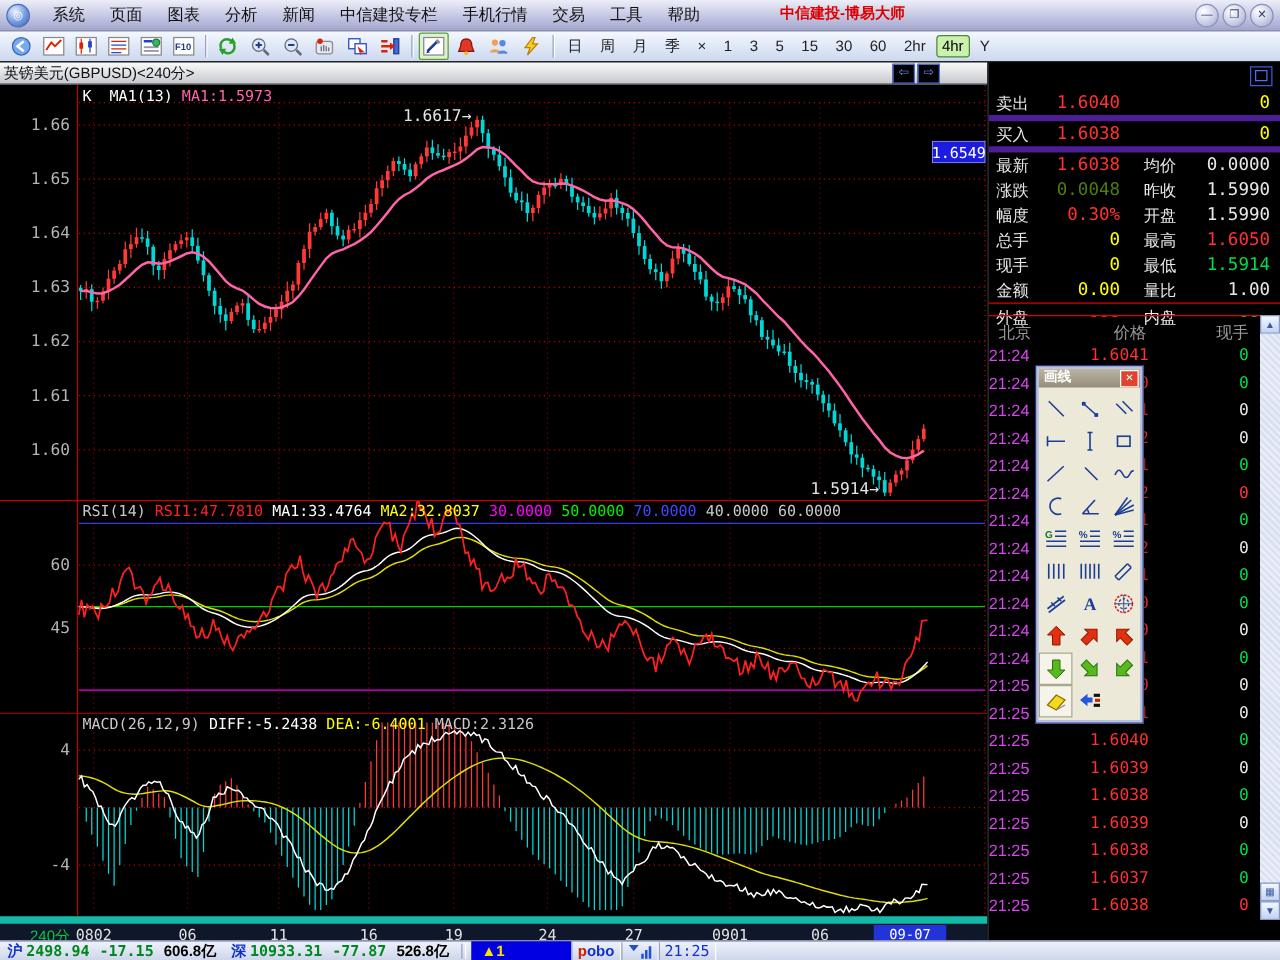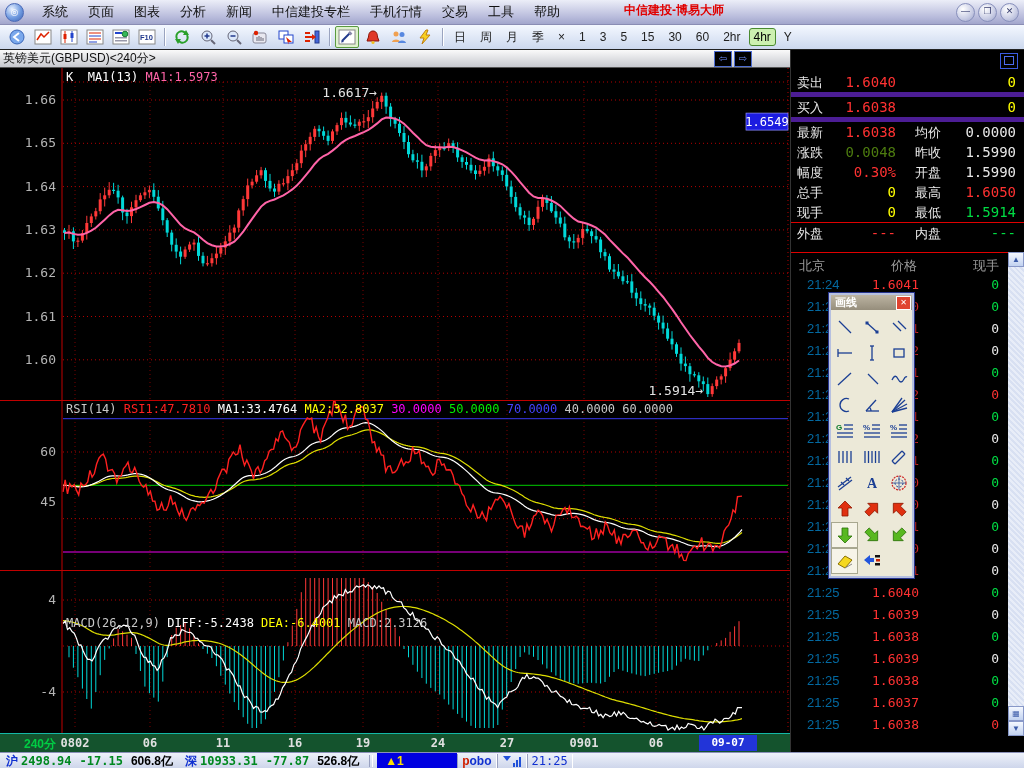--- a/index.html
+++ b/index.html
@@ -33,21 +33,21 @@
   #chart-titlebar{position:absolute;left:0;top:50px;width:790px;height:18px;
     background:linear-gradient(#fafafa,#c6c8ce);border-bottom:1px solid #555;
     font-size:12px;color:#111;display:flex;align-items:center;padding-left:3px;box-sizing:border-box;}
   .navbtn{width:16px;height:14px;background:#000;border:1px solid #4d6cd0;color:#6f8fff;
     font-size:10px;line-height:13px;text-align:center;margin-left:2px;}
   #navbtns{position:absolute;right:38px;top:1px;display:flex;}
   #chart-region{position:absolute;left:0;top:68px;width:790px;height:684px;background:#000;}
   #chart-region svg{position:absolute;left:0;}
   .pane-label{position:absolute;font-size:12px;white-space:pre;z-index:3;font-family:"DejaVu Sans Mono","Liberation Mono",monospace;}
   
-  #xaxis{position:absolute;left:0;top:665px;width:790px;height:19px;background:#14532d;border-top:1px solid #14b8a6;font-weight:bold;}
+  #xaxis{position:absolute;left:0;top:665px;width:790px;height:19px;background:#0f172a;border-top:6px solid #14b8a6;}
   .xtick{position:absolute;top:2px;color:#e0e0e0;font-size:12px;transform:translateX(-50%);font-family:"DejaVu Sans Mono",monospace;}
   #xperiod{position:absolute;left:24px;top:2px;color:#00cc44;font-size:12px;}
   #xcursor{position:absolute;left:699px;top:1px;width:58px;height:16px;background:#2234d8;color:#fff;
     font-size:11px;text-align:center;line-height:16px;font-family:"DejaVu Sans Mono",monospace;}
   
   #quote{position:absolute;left:790px;top:50px;width:234px;height:702px;background:#000;border-left:1px solid #333;box-sizing:border-box;}
   #q-title{position:absolute;left:0;top:0;width:100%;height:22px;border-bottom:1px solid #e00000;
     color:#ffff00;font-size:15px;font-weight:bold;text-align:center;line-height:22px;}
   #q-maxbtn{position:absolute;right:6px;top:3px;width:16px;height:14px;border:1px solid #3a5ae0;background:#000;}
   #q-maxbtn:before{content:"";position:absolute;left:3px;top:2px;width:8px;height:7px;border:1px solid #4d6cf0;}
@@ -56,21 +56,21 @@
   .q-row.sep{border-bottom:5px solid #4c1d95;}
   .q-row.septop{border-top:1px solid #e00000;}
   .q-lab1{position:absolute;left:6px;top:2px;}
   .q-val1{position:absolute;right:128px;top:2px;font-size:14px;font-family:"DejaVu Sans Mono",monospace;}
   .q-lab2{position:absolute;left:124px;top:2px;}
   .q-val2{position:absolute;right:8px;top:2px;font-size:14px;font-family:"DejaVu Sans Mono",monospace;}
   #q-header{position:absolute;left:0;top:202px;width:218px;height:22px;color:#9a9a9a;font-size:13px;border-top:1px solid #e00000;}
   #q-header span{position:absolute;top:4px;}
   .tickrows{position:absolute;left:0;top:224px;width:218px;}
   .tick-row{position:relative;height:22px;font-size:13px;}
-  .t-time{position:absolute;left:16px;top:3px;color:#0369a1;}
+  .t-time{position:absolute;left:0;top:3px;color:#d946ef;}
   .t-price{position:absolute;right:90px;top:3px;color:#ff3232;font-family:"DejaVu Sans Mono",monospace;}
   .t-vol{position:absolute;right:10px;top:3px;font-family:"DejaVu Sans Mono",monospace;}
   
   #q-scroll{position:absolute;right:0;top:202px;width:16px;height:484px;background:#dde4f4;
     display:flex;flex-direction:column;}
   .sb-btn{height:15px;background:linear-gradient(#f4f8ff,#c2d2f0);border:1px solid #8898c8;
     color:#3a5aa8;font-size:8px;text-align:center;line-height:14px;box-sizing:border-box;}
   #sb-track{flex:1;background:repeating-linear-gradient(45deg,#e8edf8 0 2px,#d8e0f2 2px 4px);}
   
   #palette{position:absolute;left:828px;top:292px;width:85px;z-index:20;
@@ -798,21 +798,21 @@
         <line x1="739.0" y1="76" x2="739.0" y2="51.2" stroke="#ff3838"></line>
         <polyline fill="none" stroke="#dddd00" stroke-width="1.2" points="63.0,50.7 65.2,50.8 67.5,51.1 69.7,51.5 72.0,52.0 74.2,52.6 76.4,53.3 78.7,54.2 80.9,55.2 83.2,56.3 85.4,57.5 87.7,58.9 89.9,60.3 92.1,61.6 94.4,62.7 96.6,63.6 98.9,64.2 101.1,64.7 103.3,65.1 105.6,65.2 107.8,65.3 110.1,65.2 112.3,65.1 114.5,64.8 116.8,64.4 119.0,64.0 121.3,63.7 123.5,63.4 125.7,63.1 128.0,62.9 130.2,62.7 132.5,62.6 134.7,62.8 137.0,63.2 139.2,63.8 141.4,64.6 143.7,65.5 145.9,66.6 148.2,67.6 150.4,68.8 152.6,70.0 154.9,71.2 157.1,72.5 159.4,73.7 161.6,74.5 163.8,75.0 166.1,75.3 168.3,75.3 170.6,75.0 172.8,74.6 175.0,74.2 177.3,73.8 179.5,73.3 181.8,72.8 184.0,72.2 186.3,71.7 188.5,71.3 190.7,71.0 193.0,70.7 195.2,70.6 197.5,70.5 199.7,70.5 201.9,70.6 204.2,70.7 206.4,70.9 208.7,71.2 210.9,71.4 213.1,71.8 215.4,72.3 217.6,72.8 219.9,73.5 222.1,74.3 224.3,75.2 226.6,76.2 228.8,77.3 231.1,78.5 233.3,79.8 235.6,81.2 237.8,82.7 240.0,84.3 242.3,86.0 244.5,87.7 246.8,89.5 249.0,91.4 251.2,93.3 253.5,95.3 255.7,97.3 258.0,99.1 260.2,100.9 262.4,102.7 264.7,104.4 266.9,106.0 269.2,107.5 271.4,108.7 273.6,109.8 275.9,110.7 278.1,111.4 280.4,112.0 282.6,112.3 284.9,112.4 287.1,112.3 289.3,112.1 291.6,111.6 293.8,110.9 296.1,110.1 298.3,109.0 300.5,107.7 302.8,106.3 305.0,104.7 307.3,102.9 309.5,101.1 311.7,99.1 314.0,97.1 316.2,95.0 318.5,92.8 320.7,90.5 322.9,88.3 325.2,86.0 327.4,83.7 329.7,81.5 331.9,79.2 334.2,76.9 336.4,74.7 338.6,72.5 340.9,70.4 343.1,68.3 345.4,66.3 347.6,64.3 349.8,62.3 352.1,60.4 354.3,58.6 356.6,56.8 358.8,55.1 361.0,53.4 363.3,51.8 365.5,50.3 367.8,48.8 370.0,47.4 372.2,46.0 374.5,44.7 376.7,43.4 379.0,42.3 381.2,41.3 383.5,40.3 385.7,39.5 387.9,38.7 390.2,38.1 392.4,37.6 394.7,37.1 396.9,36.8 399.1,36.6 401.4,36.5 403.6,36.4 405.9,36.5 408.1,36.7 410.3,36.9 412.6,37.3 414.8,37.7 417.1,38.2 419.3,38.8 421.5,39.5 423.8,40.3 426.0,41.1 428.3,41.9 430.5,42.9 432.8,43.8 435.0,44.9 437.2,45.9 439.5,47.0 441.7,48.1 444.0,49.3 446.2,50.6 448.4,51.9 450.7,53.2 452.9,54.6 455.2,56.1 457.4,57.6 459.6,59.2 461.9,60.8 464.1,62.5 466.4,64.2 468.6,66.0 470.8,67.8 473.1,69.6 475.3,71.6 477.6,73.5 479.8,75.5 482.1,77.6 484.3,79.7 486.5,81.7 488.8,83.8 491.0,85.9 493.3,87.9 495.5,90.0 497.7,92.0 500.0,93.8 502.2,95.5 504.5,97.0 506.7,98.3 508.9,99.4 511.2,100.4 513.4,101.3 515.7,102.0 517.9,102.5 520.1,102.9 522.4,103.1 524.6,103.3 526.9,103.4 529.1,103.6 531.4,103.8 533.6,104.0 535.8,104.3 538.1,104.6 540.3,104.9 542.6,105.3 544.8,105.7 547.0,106.2 549.3,106.7 551.5,107.3 553.8,107.9 556.0,108.5 558.2,109.2 560.5,109.9 562.7,110.7 565.0,111.5 567.2,112.3 569.4,113.1 571.7,114.0 573.9,114.8 576.2,115.7 578.4,116.6 580.7,117.4 582.9,118.3 585.1,119.2 587.4,120.1 589.6,120.9 591.9,121.8 594.1,122.6 596.3,123.5 598.6,124.3 600.8,125.2 603.1,126.1 605.3,127.0 607.5,127.8 609.8,128.6 612.0,129.3 614.3,129.9 616.5,130.6 618.7,131.1 621.0,131.6 623.2,132.2 625.5,132.8 627.7,133.4 630.0,134.0 632.2,134.6 634.4,135.2 636.7,135.9 638.9,136.5 641.2,137.2 643.4,137.9 645.6,138.6 647.9,139.3 650.1,140.0 652.4,140.7 654.6,141.3 656.8,142.0 659.1,142.6 661.3,143.2 663.6,143.8 665.8,144.4 668.0,145.0 670.3,145.6 672.5,146.2 674.8,146.7 677.0,147.2 679.3,147.7 681.5,148.1 683.7,148.5 686.0,148.8 688.2,149.1 690.5,149.4 692.7,149.7 694.9,150.1 697.2,150.4 699.4,150.8 701.7,151.1 703.9,151.4 706.1,151.6 708.4,151.8 710.6,151.9 712.9,151.9 715.1,151.9 717.3,151.9 719.6,151.8 721.8,151.7 724.1,151.6 726.3,151.4 728.6,151.2 730.8,151.0 733.0,150.6 735.3,150.2 737.5,149.8 739.8,149.3 742.0,148.7"></polyline>
         <polyline fill="none" stroke="#ffffff" stroke-width="1.2" points="63.0,53.5 65.2,50.9 67.5,59.5 69.7,57.7 72.0,61.6 74.2,63.2 76.4,68.1 78.7,75.1 80.9,74.9 83.2,81.0 85.4,85.7 87.7,89.4 89.9,89.4 92.1,90.9 94.4,87.1 96.6,80.8 98.9,76.1 101.1,72.7 103.3,69.8 105.6,68.1 107.8,69.3 110.1,64.9 112.3,60.5 114.5,58.1 116.8,58.1 119.0,55.5 121.3,56.7 123.5,55.1 125.7,55.7 128.0,55.4 130.2,61.1 132.5,64.2 134.7,65.3 137.0,71.4 139.2,77.9 141.4,82.9 143.7,87.1 145.9,87.4 148.2,92.3 150.4,91.1 152.6,95.6 154.9,96.1 157.1,100.4 159.4,97.4 161.6,89.8 163.8,88.2 166.1,83.6 168.3,76.6 170.6,67.6 172.8,67.8 175.0,64.6 177.3,65.3 179.5,65.1 181.8,59.5 184.0,60.5 186.3,61.8 188.5,62.5 190.7,62.3 193.0,64.3 195.2,68.1 197.5,68.3 199.7,71.4 201.9,72.4 204.2,75.4 206.4,75.9 208.7,76.2 210.9,77.0 213.1,81.8 215.4,84.6 217.6,84.8 219.9,87.0 222.1,89.3 224.3,93.8 226.6,99.9 228.8,98.9 231.1,102.2 233.3,105.3 235.6,111.5 237.8,115.9 240.0,115.9 242.3,122.8 244.5,127.5 246.8,126.4 249.0,129.8 251.2,133.5 253.5,138.5 255.7,136.5 258.0,137.2 260.2,142.0 262.4,142.2 264.7,140.7 266.9,141.5 269.2,137.3 271.4,135.6 273.6,134.5 275.9,129.1 278.1,129.1 280.4,124.0 282.6,117.6 284.9,114.4 287.1,109.6 289.3,104.6 291.6,102.1 293.8,94.9 296.1,91.8 298.3,86.9 300.5,79.1 302.8,74.5 305.0,70.1 307.3,65.9 309.5,61.1 311.7,55.2 314.0,56.3 316.2,48.1 318.5,46.9 320.7,43.6 322.9,37.4 325.2,35.6 327.4,33.8 329.7,30.6 331.9,32.9 334.2,25.7 336.4,28.1 338.6,24.4 340.9,24.9 343.1,25.7 345.4,19.7 347.6,23.2 349.8,21.7 352.1,21.8 354.3,18.6 356.6,15.9 358.8,17.1 361.0,16.3 363.3,14.8 365.5,17.1 367.8,14.7 370.0,16.1 372.2,18.9 374.5,15.7 376.7,18.5 379.0,15.9 381.2,18.3 383.5,17.8 385.7,24.0 387.9,21.1 390.2,21.9 392.4,27.5 394.7,29.9 396.9,31.5 399.1,31.7 401.4,32.0 403.6,37.7 405.9,39.4 408.1,42.9 410.3,45.4 412.6,42.5 414.8,48.8 417.1,50.6 419.3,50.2 421.5,56.4 423.8,56.4 426.0,58.9 428.3,59.3 430.5,63.1 432.8,67.5 435.0,69.5 437.2,66.6 439.5,69.2 441.7,74.5 444.0,76.2 446.2,79.6 448.4,80.2 450.7,81.1 452.9,84.0 455.2,88.7 457.4,89.6 459.6,91.5 461.9,96.1 464.1,98.5 466.4,103.7 468.6,106.2 470.8,109.1 473.1,108.2 475.3,112.7 477.6,118.0 479.8,119.8 482.1,119.5 484.3,124.0 486.5,129.2 488.8,126.9 491.0,131.5 493.3,132.7 495.5,134.2 497.7,137.5 500.0,132.6 502.2,130.2 504.5,128.3 506.7,127.0 508.9,121.8 511.2,121.6 513.4,120.5 515.7,119.3 517.9,116.8 520.1,111.6 522.4,107.6 524.6,108.5 526.9,104.3 529.1,108.7 531.4,108.4 533.6,106.7 535.8,108.1 538.1,108.0 540.3,109.8 542.6,112.1 544.8,116.3 547.0,115.4 549.3,118.6 551.5,122.2 553.8,122.0 556.0,120.8 558.2,123.6 560.5,126.4 562.7,127.3 565.0,129.2 567.2,132.6 569.4,129.9 571.7,134.5 573.9,134.9 576.2,134.4 578.4,135.6 580.7,138.9 582.9,138.4 585.1,138.4 587.4,138.7 589.6,137.3 591.9,142.4 594.1,142.8 596.3,140.2 598.6,145.8 600.8,144.4 603.1,147.7 605.3,144.0 607.5,145.1 609.8,146.5 612.0,145.8 614.3,141.9 616.5,146.0 618.7,141.5 621.0,144.7 623.2,142.4 625.5,144.3 627.7,147.4 630.0,148.5 632.2,148.3 634.4,148.7 636.7,148.2 638.9,150.3 641.2,152.0 643.4,151.4 645.6,152.9 647.9,154.0 650.1,151.9 652.4,155.8 654.6,156.4 656.8,155.8 659.1,154.4 661.3,155.7 663.6,155.7 665.8,155.4 668.0,160.0 670.3,158.4 672.5,157.3 674.8,160.0 677.0,155.2 679.3,159.5 681.5,157.0 683.7,158.4 686.0,157.2 688.2,153.5 690.5,154.2 692.7,154.6 694.9,155.5 697.2,158.5 699.4,158.4 701.7,156.5 703.9,160.0 706.1,157.2 708.4,153.5 710.6,152.0 712.9,153.2 715.1,149.2 717.3,150.7 719.6,153.1 721.8,151.6 724.1,148.5 726.3,148.4 728.6,148.7 730.8,146.6 733.0,142.6 735.3,144.0 737.5,137.5 739.8,137.6 742.0,137.7"></polyline>
         <line x1="0" y1="0.5" x2="790" y2="0.5" stroke="#c00000"></line>
         <line x1="62" y1="0" x2="62" y2="163" stroke="#c00000"></line>
         <line x1="788" y1="0" x2="788" y2="162" stroke="#b40000" stroke-dasharray="1,3"></line>
       </svg>
 
     <div class="pane-label" style="left:66px;top:2px;" id="main-label"><span style="color: rgb(255, 255, 255);">K  MA1(13) </span><span style="color: rgb(255, 100, 168);">MA1:1.5973</span></div>
     <div class="pane-label" style="left:66px;top:334px;" id="rsi-label"><span style="color: rgb(200, 200, 200);">RSI(14) </span><span style="color: rgb(255, 32, 32);">RSI1:47.7810 </span><span style="color: rgb(255, 255, 255);">MA1:33.4764 </span><span style="color: rgb(255, 255, 0);">MA2:32.8037 </span><span style="color: rgb(255, 0, 255);">30.0000 </span><span style="color: rgb(0, 238, 0);">50.0000 </span><span style="color: rgb(68, 68, 255);">70.0000 </span><span style="color: rgb(200, 200, 200);">40.0000 </span><span style="color: rgb(200, 200, 200);">60.0000</span></div>
-    <div class="pane-label" style="left:66px;top:504px;margin-top:44px;" id="macd-label"><span style="color: rgb(200, 200, 200);">MACD(26,12,9) </span><span style="color: rgb(255, 255, 255);">DIFF:-5.2438 </span><span style="color: rgb(255, 255, 0);">DEA:-6.4001 </span><span style="color: rgb(200, 200, 200);">MACD:2.3126</span></div>
+    <div class="pane-label" style="left:66px;top:504px;" id="macd-label"><span style="color: rgb(200, 200, 200);">MACD(26,12,9) </span><span style="color: rgb(255, 255, 255);">DIFF:-5.2438 </span><span style="color: rgb(255, 255, 0);">DEA:-6.4001 </span><span style="color: rgb(200, 200, 200);">MACD:2.3126</span></div>
 
     <div id="xaxis">
       <span id="xperiod">240分</span>
       <span id="xcursor">09-07 17:00</span>
     <span class="xtick" style="left: 75px;">0802</span>
         <span class="xtick" style="left: 150px;">06</span>
         <span class="xtick" style="left: 223px;">11</span>
         <span class="xtick" style="left: 295px;">16</span>
         <span class="xtick" style="left: 363px;">19</span>
         <span class="xtick" style="left: 438px;">24</span>
@@ -857,20 +857,26 @@
           <span class="q-lab1">总手</span>
           <span class="q-val1" style="color:#ffff00">0</span>
           <span class="q-lab2">最高</span>
           <span class="q-val2" style="color:#ff3232">1.6050</span>
         </div>
         <div class="q-row">
           <span class="q-lab1">现手</span>
           <span class="q-val1" style="color:#ffff00">0</span>
           <span class="q-lab2">最低</span>
           <span class="q-val2" style="color:#00dd44">1.5914</span>
+        </div>
+        <div class="q-row">
+          <span class="q-lab1">金额</span>
+          <span class="q-val1" style="color:#ffff00">0.00</span>
+          <span class="q-lab2">量比</span>
+          <span class="q-val2" style="color:#e8e8e8">1.00</span>
         </div>
         <div class="q-row septop">
           <span class="q-lab1">外盘</span>
           <span class="q-val1" style="color:#ff3232">---</span>
           <span class="q-lab2">内盘</span>
           <span class="q-val2" style="color:#00dd44">---</span>
         </div>
       </div>
     <div id="q-header">
       <span style="left:8px">北京</span>

